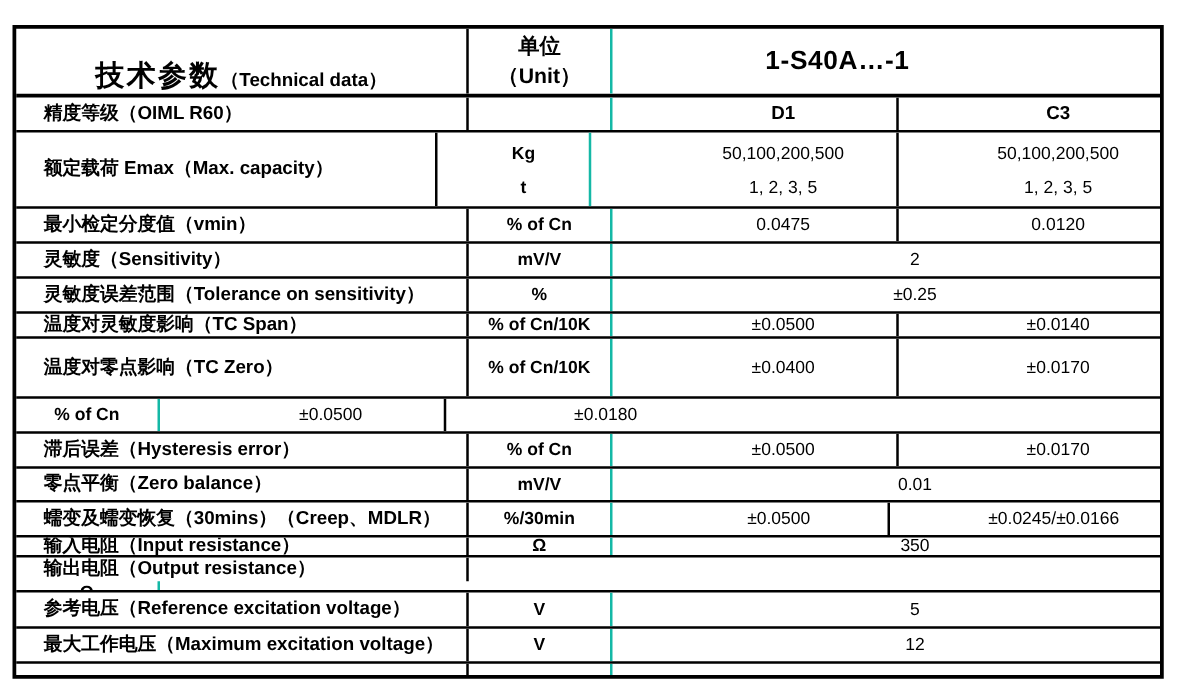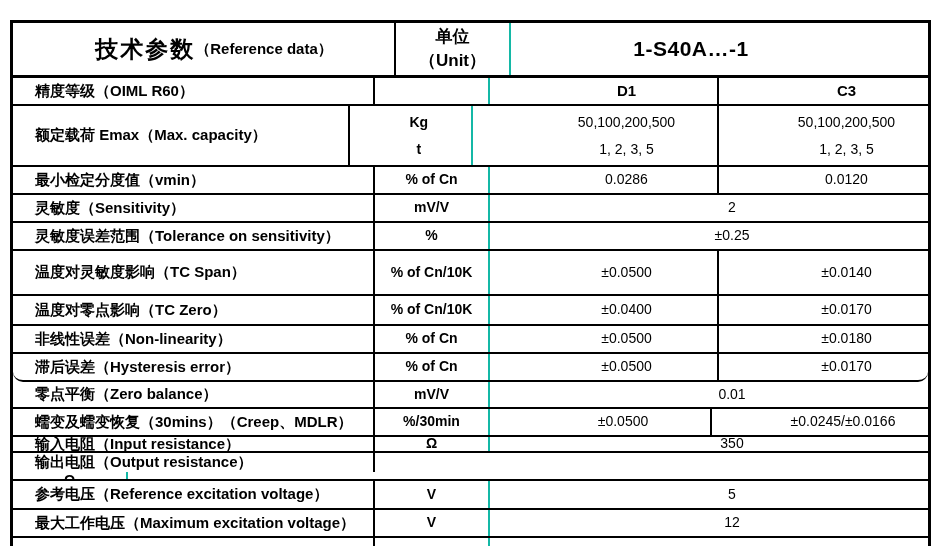--- a/index.html
+++ b/index.html
@@ -79,46 +79,45 @@
   .value-cell.vspan { width: 438px; }
   .value-cell.d1 { width: 229px; border-right: 2px solid #000; }
   .value-cell.c3 { width: 209px; }
   .value-cell.d1.creep { width: 222px; }
   .value-cell.c3.creep { width: 216px; }
   .value-cell.colhead { font-weight: bold; font-size: 15px; }
   .multiline div { line-height: 27px; }
   
   .header-param {
     flex-direction: row;
-    align-items: center;
+    align-items: flex-end;
     justify-content: center;
     text-align: center;
     padding-left: 0;
-    margin-left: 21px;
   }
   .param-cn { font-size: 23px; font-weight: bold; letter-spacing: 2px; }
   .param-en { font-size: 15px; font-weight: bold; }
   .header-unit { font-size: 17px; font-weight: bold; line-height: 24px; }
   .model-cell {
     width: 360px;
     font-size: 21px;
     font-weight: bold;
     letter-spacing: 0.5px;
   }
 </style>
 </head>
 <body>
 
 <div class="canvas">
   <div class="spec-table">
 
     <div class="row header-row">
       <div class="cell label-cell header-param">
         <span class="param-cn">技术参数</span>
-        <span class="param-en">（Reference data）</span>
+        <span class="param-en">（Technical data）</span>
       </div>
       <div class="cell unit-cell header-unit">
         <div>单位</div>
         <div>（Unit）</div>
       </div>
       <div class="cell model-cell">1-S40A…-1</div>
     </div>
 
     <div id="rows-container">
         <div class="row" style="height: 28px;">
@@ -156,21 +155,21 @@
         </div>
         <div class="row" style="height: 28px;">
           <div class="cell label-cell">
             <span>最小检定分度值（vmin）</span>
           </div>
           <div class="cell unit-cell">
             <div>% of Cn</div>
           </div>
           <div class="values-wrap">
             <div class="cell value-cell d1">
-              <div>0.0286</div>
+              <div>0.0475</div>
             </div>
             <div class="cell value-cell c3">
               <div>0.0120</div>
             </div>
           </div>
         </div>
         <div class="row" style="height: 28px;">
           <div class="cell label-cell">
             <span>灵敏度（Sensitivity）</span>
           </div>
@@ -189,69 +188,66 @@
           </div>
           <div class="cell unit-cell">
             <div>%</div>
           </div>
           <div class="values-wrap">
             <div class="cell value-cell vspan">
               <div>±0.25</div>
             </div>
           </div>
         </div>
-        <div class="row" style="height: 45px;">
+        <div class="row" style="height: 20px; align-items: center;">
           <div class="cell label-cell">
             <span>温度对灵敏度影响（TC Span）</span>
           </div>
           <div class="cell unit-cell">
             <div>% of Cn/10K</div>
           </div>
           <div class="values-wrap">
             <div class="cell value-cell d1">
               <div>±0.0500</div>
             </div>
             <div class="cell value-cell c3">
               <div>±0.0140</div>
             </div>
           </div>
         </div>
-        <div class="row" style="height: 30px; justify-content: space-between;">
+        <div class="row" style="height: 48px; justify-content: space-between;">
           <div class="cell label-cell">
             <span>温度对零点影响（TC Zero）</span>
           </div>
           <div class="cell unit-cell">
             <div>% of Cn/10K</div>
           </div>
           <div class="values-wrap">
             <div class="cell value-cell d1">
               <div>±0.0400</div>
             </div>
             <div class="cell value-cell c3">
               <div>±0.0170</div>
             </div>
           </div>
         </div>
         <div class="row" style="height: 28px;">
-          <div class="cell label-cell">
-            <span>非线性误差（Non-linearity）</span>
-          </div>
           <div class="cell unit-cell">
             <div>% of Cn</div>
           </div>
           <div class="values-wrap">
             <div class="cell value-cell d1">
               <div>±0.0500</div>
             </div>
             <div class="cell value-cell c3">
               <div>±0.0180</div>
             </div>
           </div>
         </div>
-        <div class="row" style="height: 28px; border-radius: 10px;">
+        <div class="row" style="height: 28px;">
           <div class="cell label-cell">
             <span>滞后误差（Hysteresis error）</span>
           </div>
           <div class="cell unit-cell">
             <div>% of Cn</div>
           </div>
           <div class="values-wrap">
             <div class="cell value-cell d1">
               <div>±0.0500</div>
             </div>

